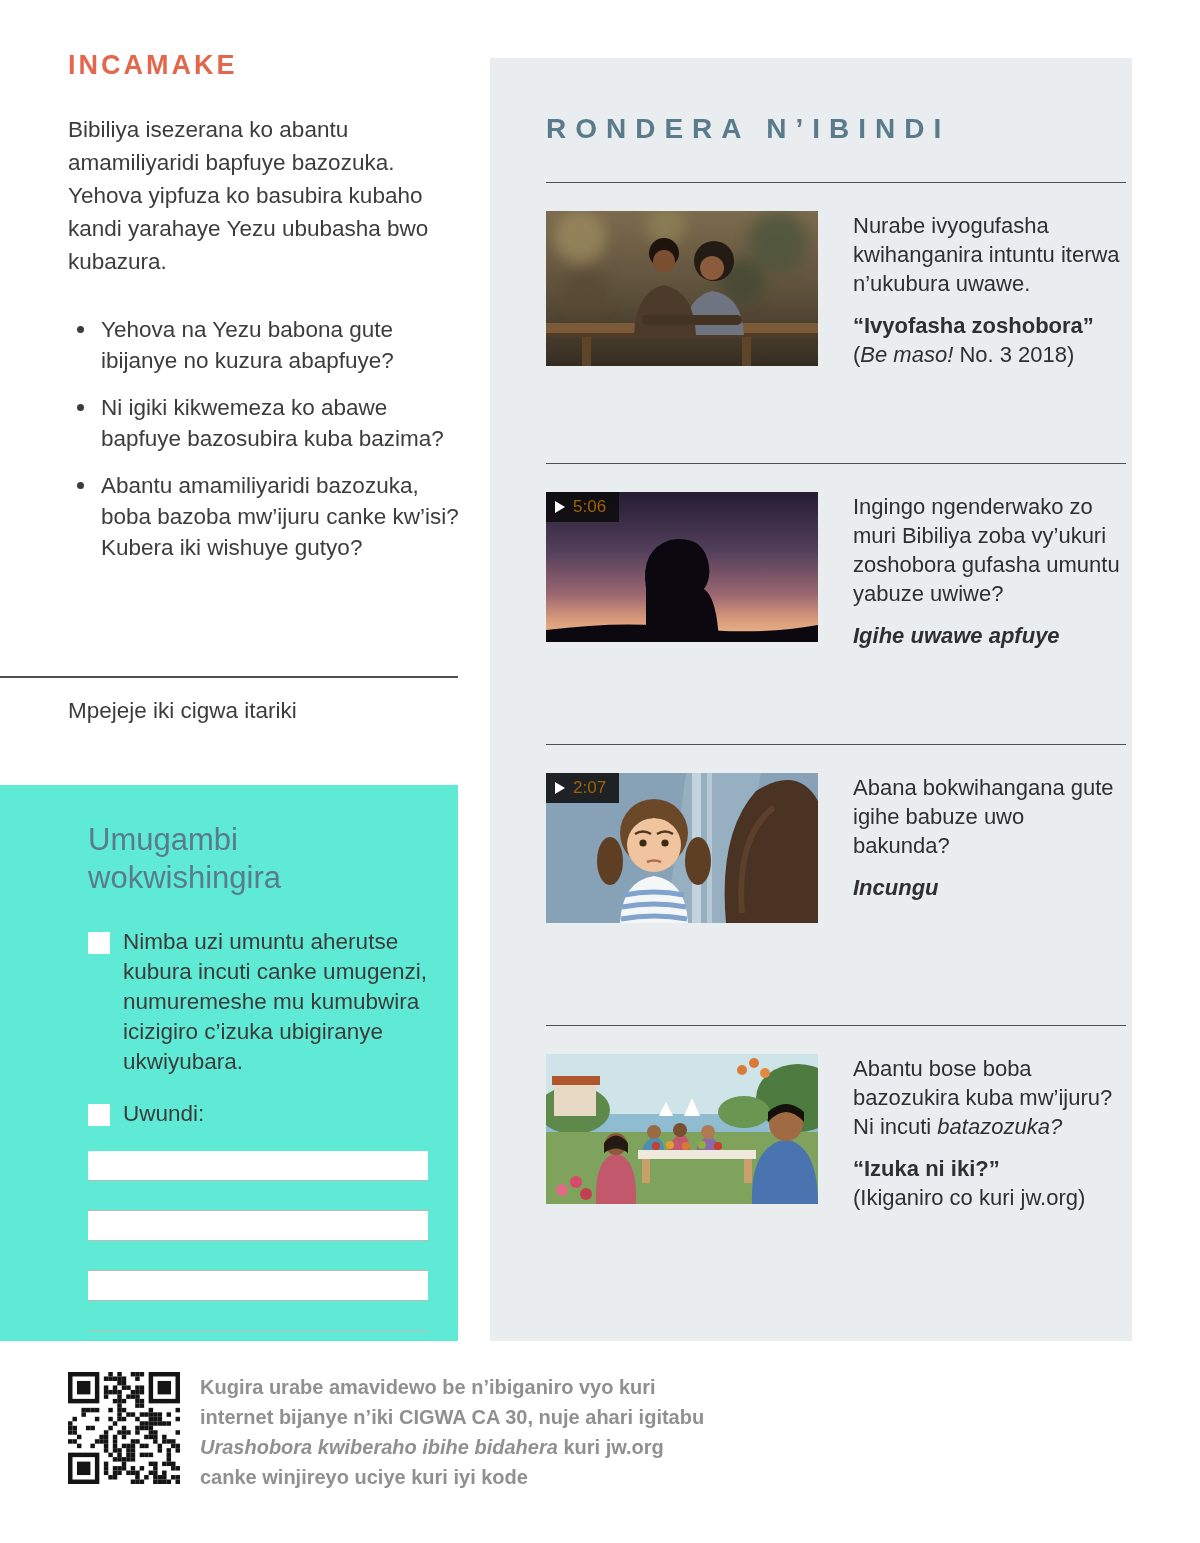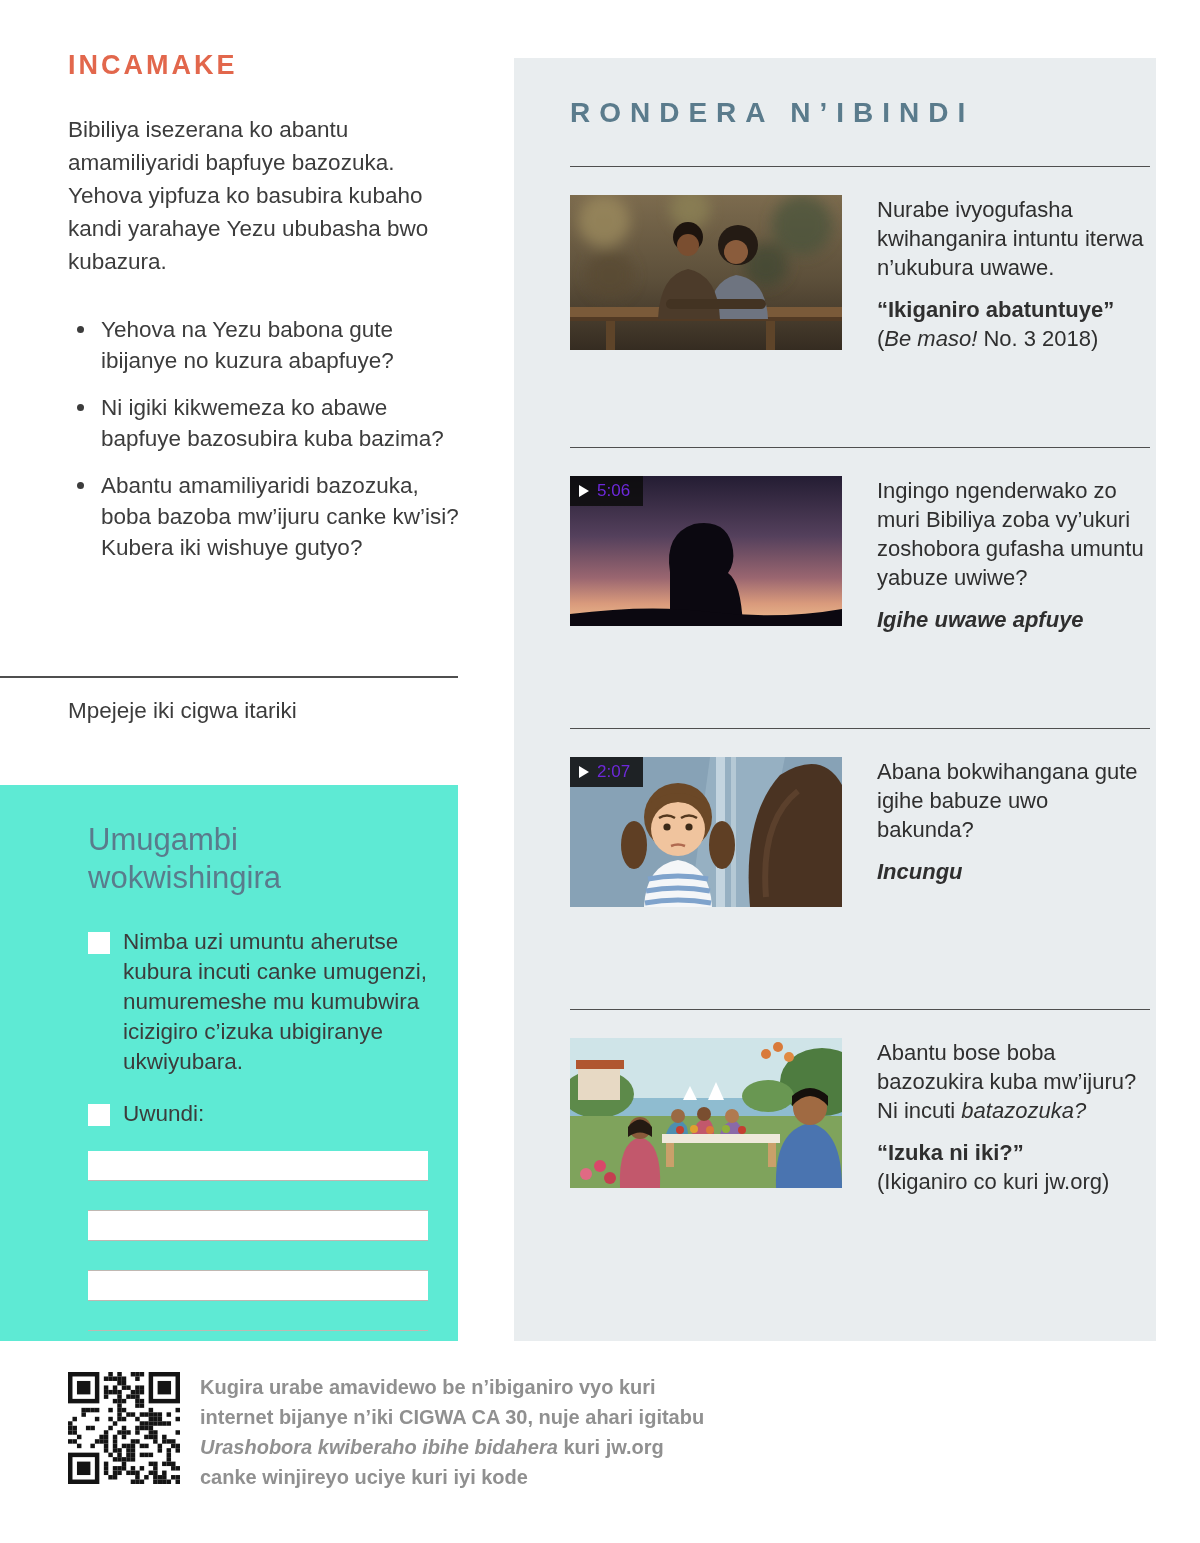--- a/index.html
+++ b/index.html
@@ -21,27 +21,27 @@
   
   .goal-box { position:absolute; left:0; top:785px; width:458px; height:556px; background:#5eead4; padding:36px 30px 0 88px; }
   .goal-title { color:#5a7b8c; font-size:31px; font-weight:500; line-height:38px; margin-bottom:30px; width:330px; }
   .goal-item { display:flex; gap:13px; font-size:22.5px; line-height:30px; margin-bottom:22px; }
   .cbx { flex:none; width:22px; height:22px; background:#ffffff; margin-top:5px; }
   .write-lines { margin-top:14px; }
   .wline { height:30px; border-bottom:1px solid #c0b8b2; }
   .wline.white { background:#ffffff; }
 
   
-  .right-panel { position:absolute; left:514px; top:58px; width:642px; height:1283px; background:#e9edef; padding:38px 6px 0 56px; }
+  .right-panel { position:absolute; left:490px; top:58px; width:642px; height:1283px; background:#e9edef; padding:54px 6px 0 56px; }
   .rn-title { color:#5a7b8c; font-size:28px; font-weight:bold; letter-spacing:9px; line-height:34px; margin-bottom:36px; }
   .panel-hr { border:none; border-top:1px solid #4f4f4f; margin:0; }
   .media-item { display:flex; gap:35px; padding-top:28px; height:280px; }
   .thumb { position:relative; width:272px; flex:none; }
   .thumb svg { display:block; }
-  .badge { position:absolute; top:0; left:0; background:rgba(12,12,12,0.85); color:#6d28d9; display:flex; align-items:center; gap:8px; padding:5px 13px 5px 9px; font-size:17px; line-height:20px; }
+  .badge { position:absolute; top:0; left:0; background:rgba(12,12,12,0.85); color:#a16207; display:flex; align-items:center; gap:8px; padding:5px 13px 5px 9px; font-size:17px; line-height:20px; }
   .tri { width:0; height:0; border-left:10px solid #fff; border-top:6px solid transparent; border-bottom:6px solid transparent; }
   .media-text { width:283px; font-size:22px; line-height:29px; color:#2f2f2f; }
   .ref { margin-top:13px; }
   .b { font-weight:bold; }
   .i { font-style:italic; }
   .bi { font-weight:bold; font-style:italic; }
 
   
   .footer { position:absolute; left:68px; top:1372px; display:flex; gap:20px; }
   .qr-wrap { flex:none; width:112px; height:112px; }
@@ -119,21 +119,21 @@
           <path d="M138 124 Q140 86 166 80 Q196 84 198 124 Z" fill="#6e7480"></path>
           <circle cx="118" cy="42" r="15" fill="#1d140e"></circle>
           <circle cx="118" cy="50" r="11" fill="#7a4e30"></circle>
           <path d="M88 124 Q90 80 118 74 Q148 80 150 124 Z" fill="#4c3b2a"></path>
           <rect x="96" y="104" width="100" height="10" rx="5" fill="#433322"></rect>
         </svg>
       </div>
       <div class="media-text">
         <div>Nurabe ivyogufasha kwihanganira intuntu iterwa n’ukubura uwawe.</div>
         <div class="ref">
-          <div class="b">“Ikiganiro abatuntuye”</div>
+          <div class="b">“Ivyofasha zoshobora”</div>
           <div><span>(</span><span class="i">Be maso!</span><span> No. 3 2018)</span></div>
         </div>
       </div>
     </div>
     <hr class="panel-hr">
 
     <div class="media-item">
       <div class="thumb">
         <svg viewBox="0 0 272 150" width="272" height="150" preserveAspectRatio="none">
           <defs>

